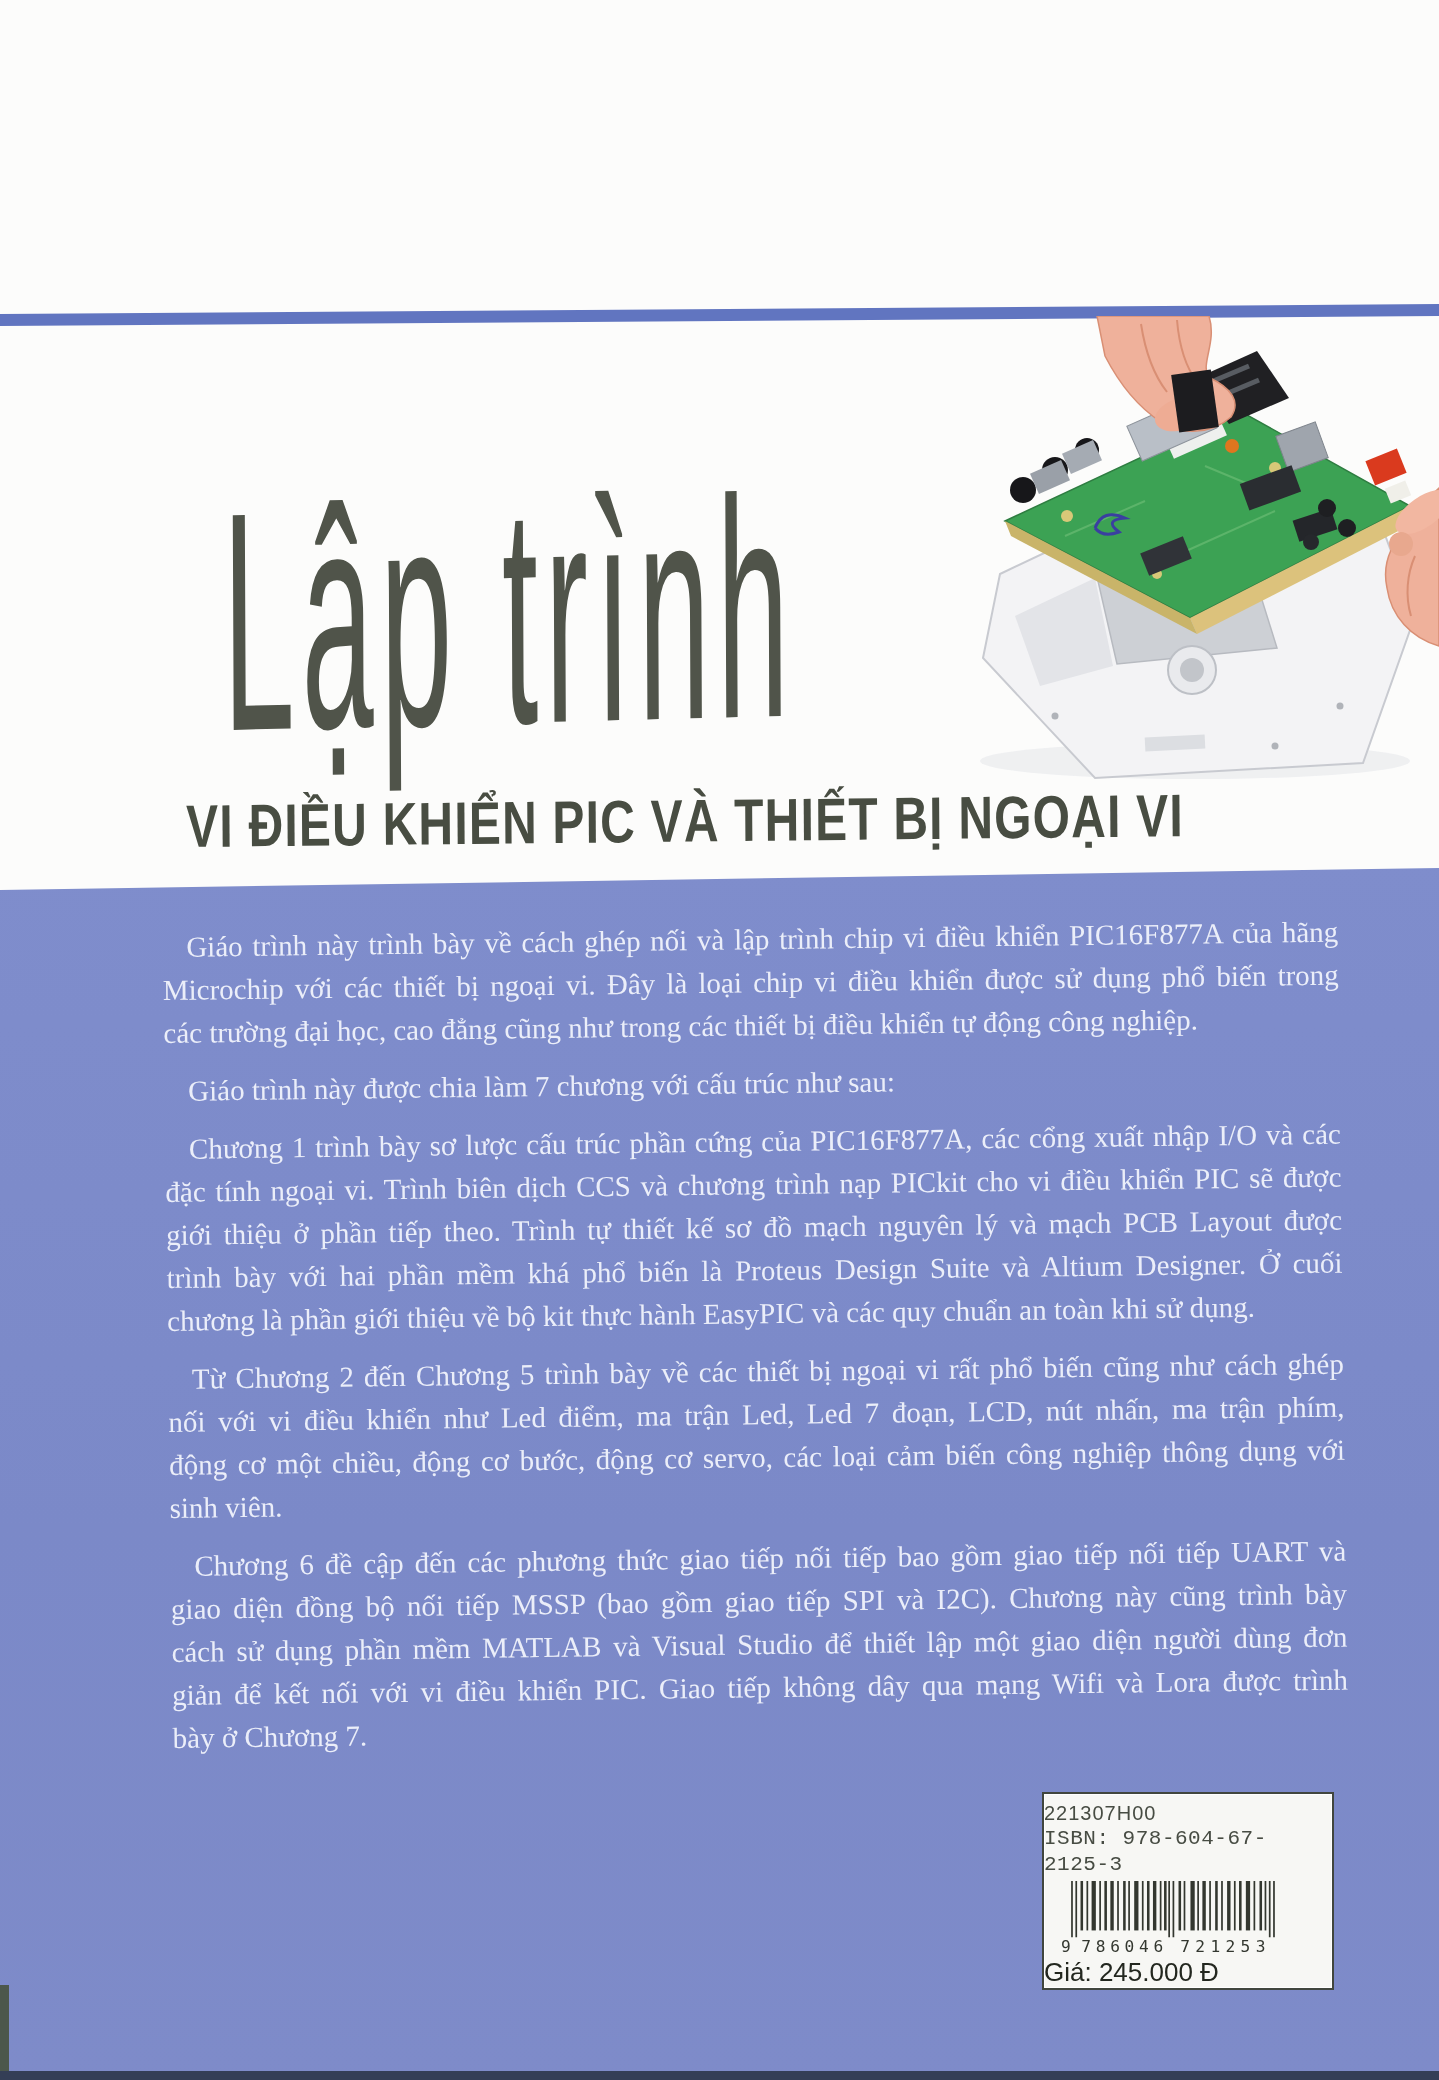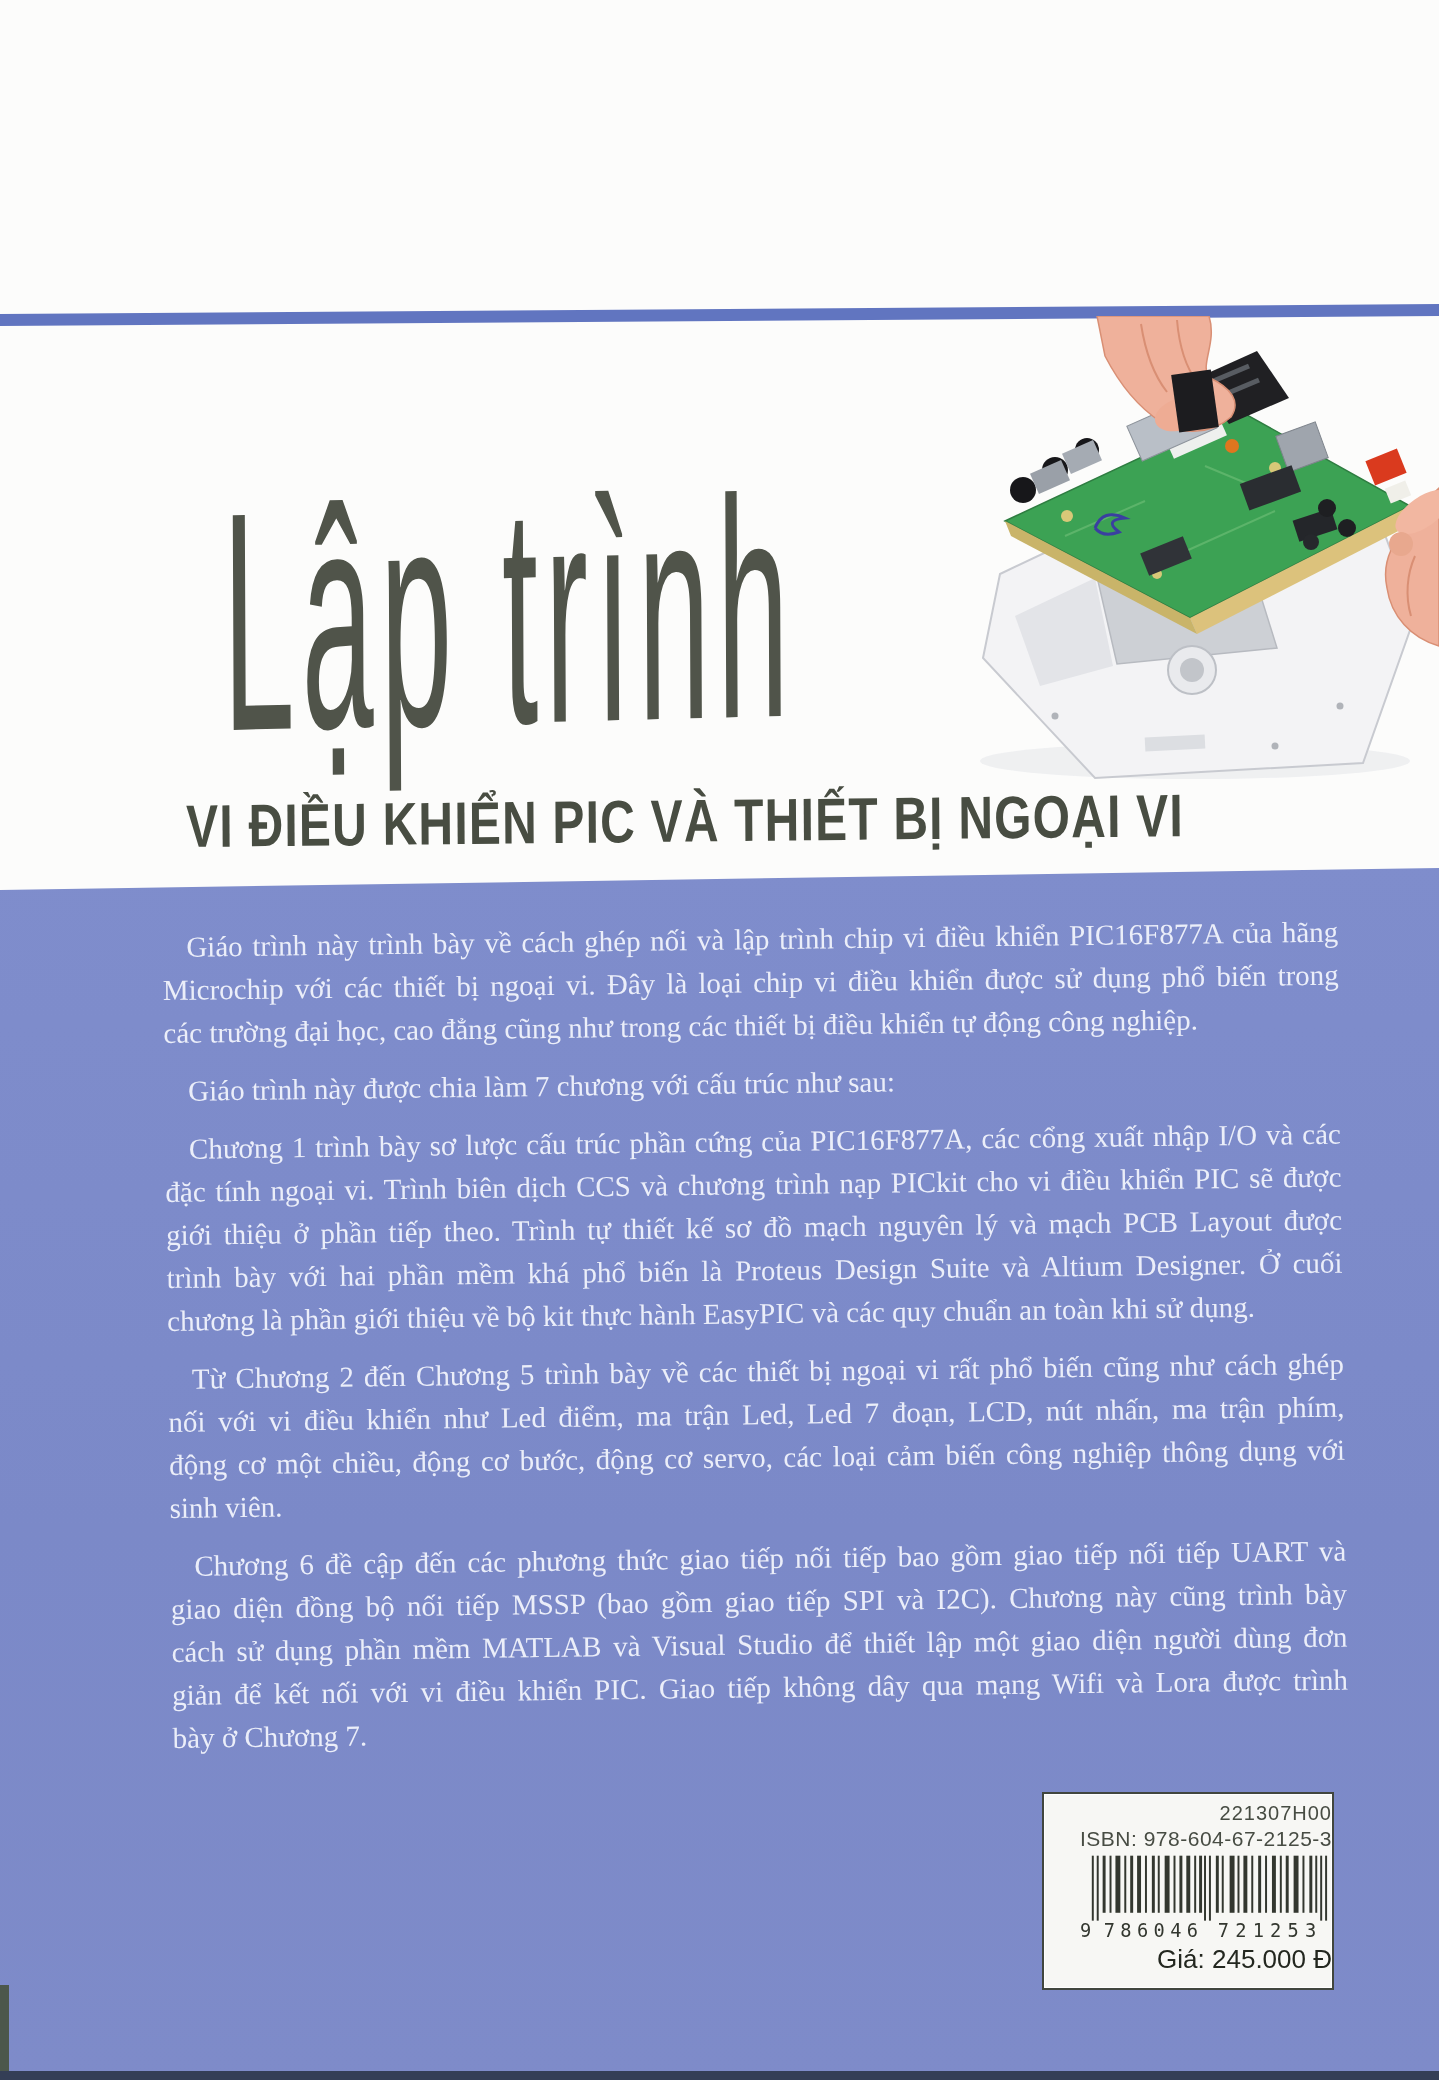--- a/index.html
+++ b/index.html
@@ -68,25 +68,25 @@
   .line.first { text-indent:24px; }
   .line.last { text-align-last:left; }
 
   
   .barcode-label {
     position:absolute; left:1042px; top:1792px;
     width:292px; height:198px;
     background:#f7f7f4;
     border:2px solid #41463e;
     box-shadow:0 0 0 1px #fff inset;
-    display:flex; flex-direction:column; align-items:flex-end;
+    display:flex; flex-direction:column; align-items:flex-start;
     padding-top:7px;
   }
   .bc-code  { font-family:"Liberation Sans",sans-serif; font-size:20px; line-height:25px; color:#474c43; letter-spacing:1px; }
-  .bc-isbn  { font-family:Liberation Sans, sans-serif; font-size:21px; line-height:26px; color:#474c43; letter-spacing:0.5px; }
+  .bc-isbn  { font-family:Liberation Mono, monospace; font-size:21px; line-height:26px; color:#474c43; letter-spacing:0.5px; }
   .bc-svg   { margin-top:3px; }
   .bc-price { font-family:"Liberation Sans",sans-serif; font-weight:400; font-size:26px; color:#23271f; margin-top:1px; }
 
   
   .edge-bottom { position:absolute; left:0; bottom:0; width:100%; height:9px; background:#343e56; }
   .edge-left   { position:absolute; left:0; top:1985px; width:9px; height:95px; background:#4c574b; }
 
   
   .photo { position:absolute; left:945px; top:316px; width:494px; height:478px; }
 </style>

